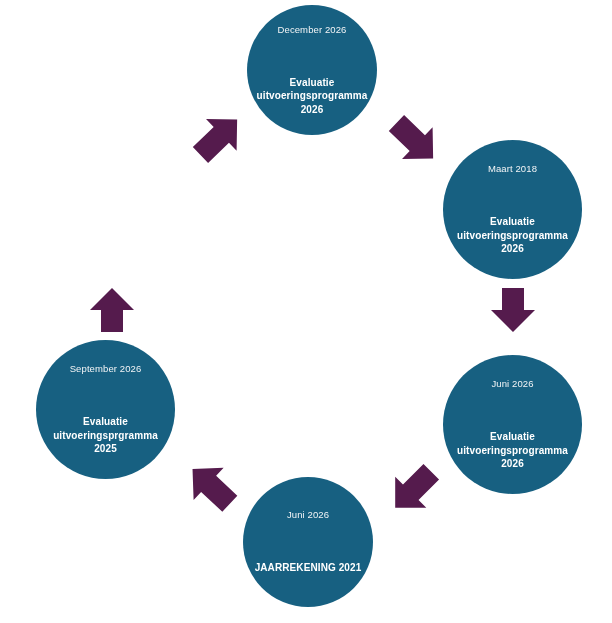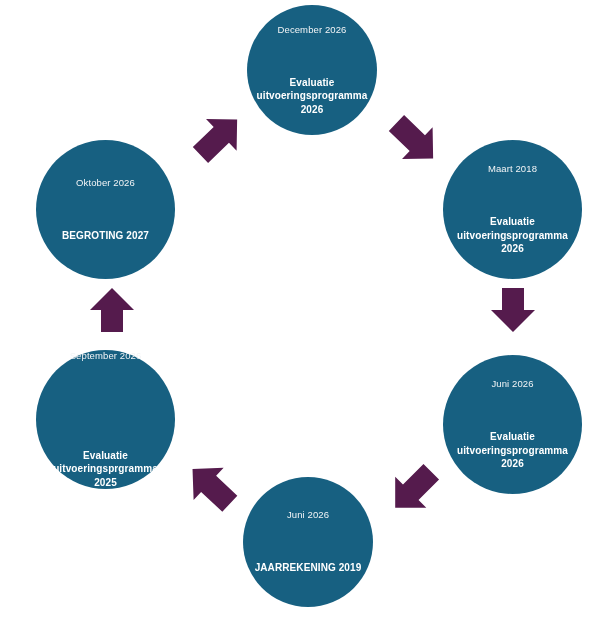--- a/index.html
+++ b/index.html
@@ -51,21 +51,21 @@
   .node-title.wide {
     padding: 0 4px;
     white-space: nowrap;
     font-size: 10px;
   }
   
   #node-top    { left: 247px; top: 5px;   width: 130px; height: 130px; }
   #node-right-upper { left: 443px; top: 140px; width: 139px; height: 139px; }
   #node-right-lower { left: 443px; top: 355px; width: 139px; height: 139px; }
   #node-bottom { left: 243px; top: 477px; width: 130px; height: 130px; }
-  #node-left-lower  { left: 36px;  top: 350px; width: 139px; height: 139px; justify-content: space-between; }
+  #node-left-lower  { left: 36px;  top: 340px; width: 139px; height: 139px; }
   #node-left-upper  { left: 36px;  top: 140px; width: 139px; height: 139px; }
 
   .arrow {
     position: absolute;
   }
   .arrow svg { display: block; }
 </style>
 </head>
 <body>
 
@@ -87,34 +87,30 @@
 
   <div class="node" id="node-right-lower">
     <div class="node-date">Juni 2026</div>
     <div class="node-title">Evaluatie
 uitvoeringsprogramma
 2026</div>
   </div>
 
   <div class="node" id="node-bottom">
     <div class="node-date">Juni 2026</div>
-    <div class="node-title wide">JAARREKENING 2019</div>
+    <div class="node-title wide">JAARREKENING 2021</div>
   </div>
 
   <div class="node" id="node-left-lower">
     <div class="node-date">September 2026</div>
     <div class="node-title">Evaluatie
 uitvoeringsprgramma
 2025</div>
   </div>
 
-  <div class="node" id="node-left-upper">
-    <div class="node-date">Oktober 2026</div>
-    <div class="node-title wide">BEGROTING 2027</div>
-  </div>
 
   <div class="arrow" style="left:186px; top:108px;">
     <svg width="62" height="62" viewBox="0 0 62 62">
       <g transform="rotate(46 31 31)">
         <path d="M31 3 L53 25 L42 25 L42 54 L20 54 L20 25 L9 25 Z" fill="#551B4D"></path>
       </g>
     </svg>
   </div>
 
   <div class="arrow" style="left:382px; top:108px;">

